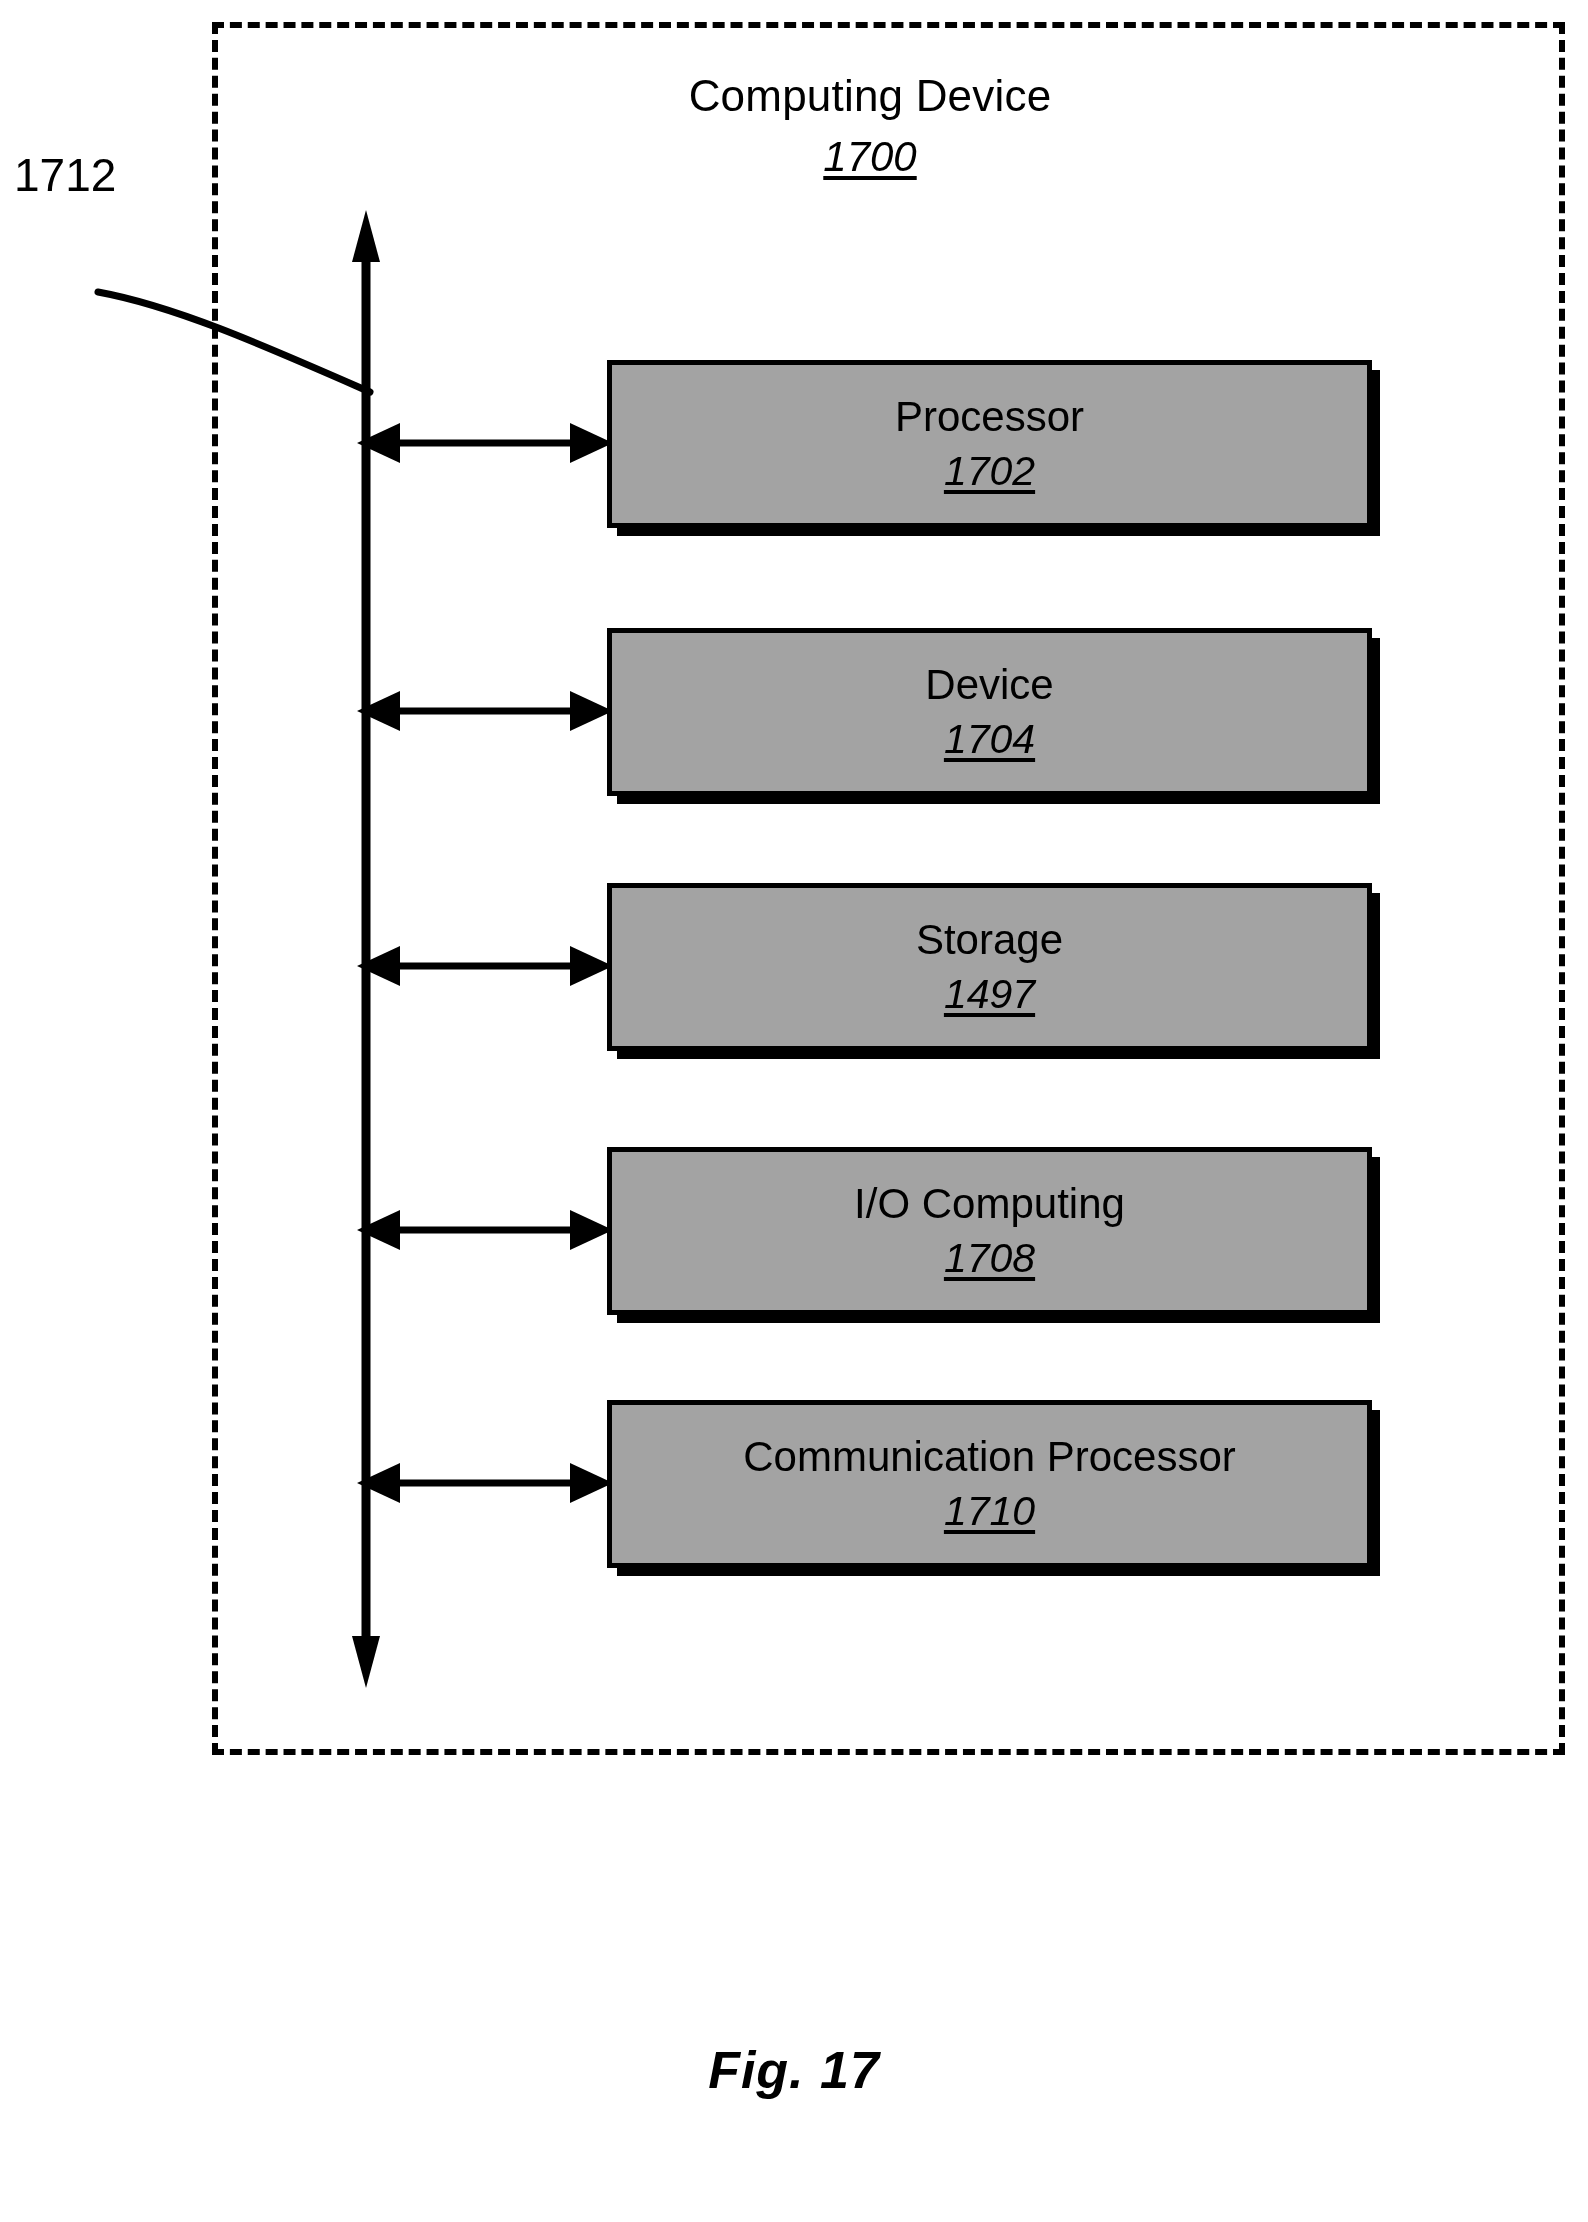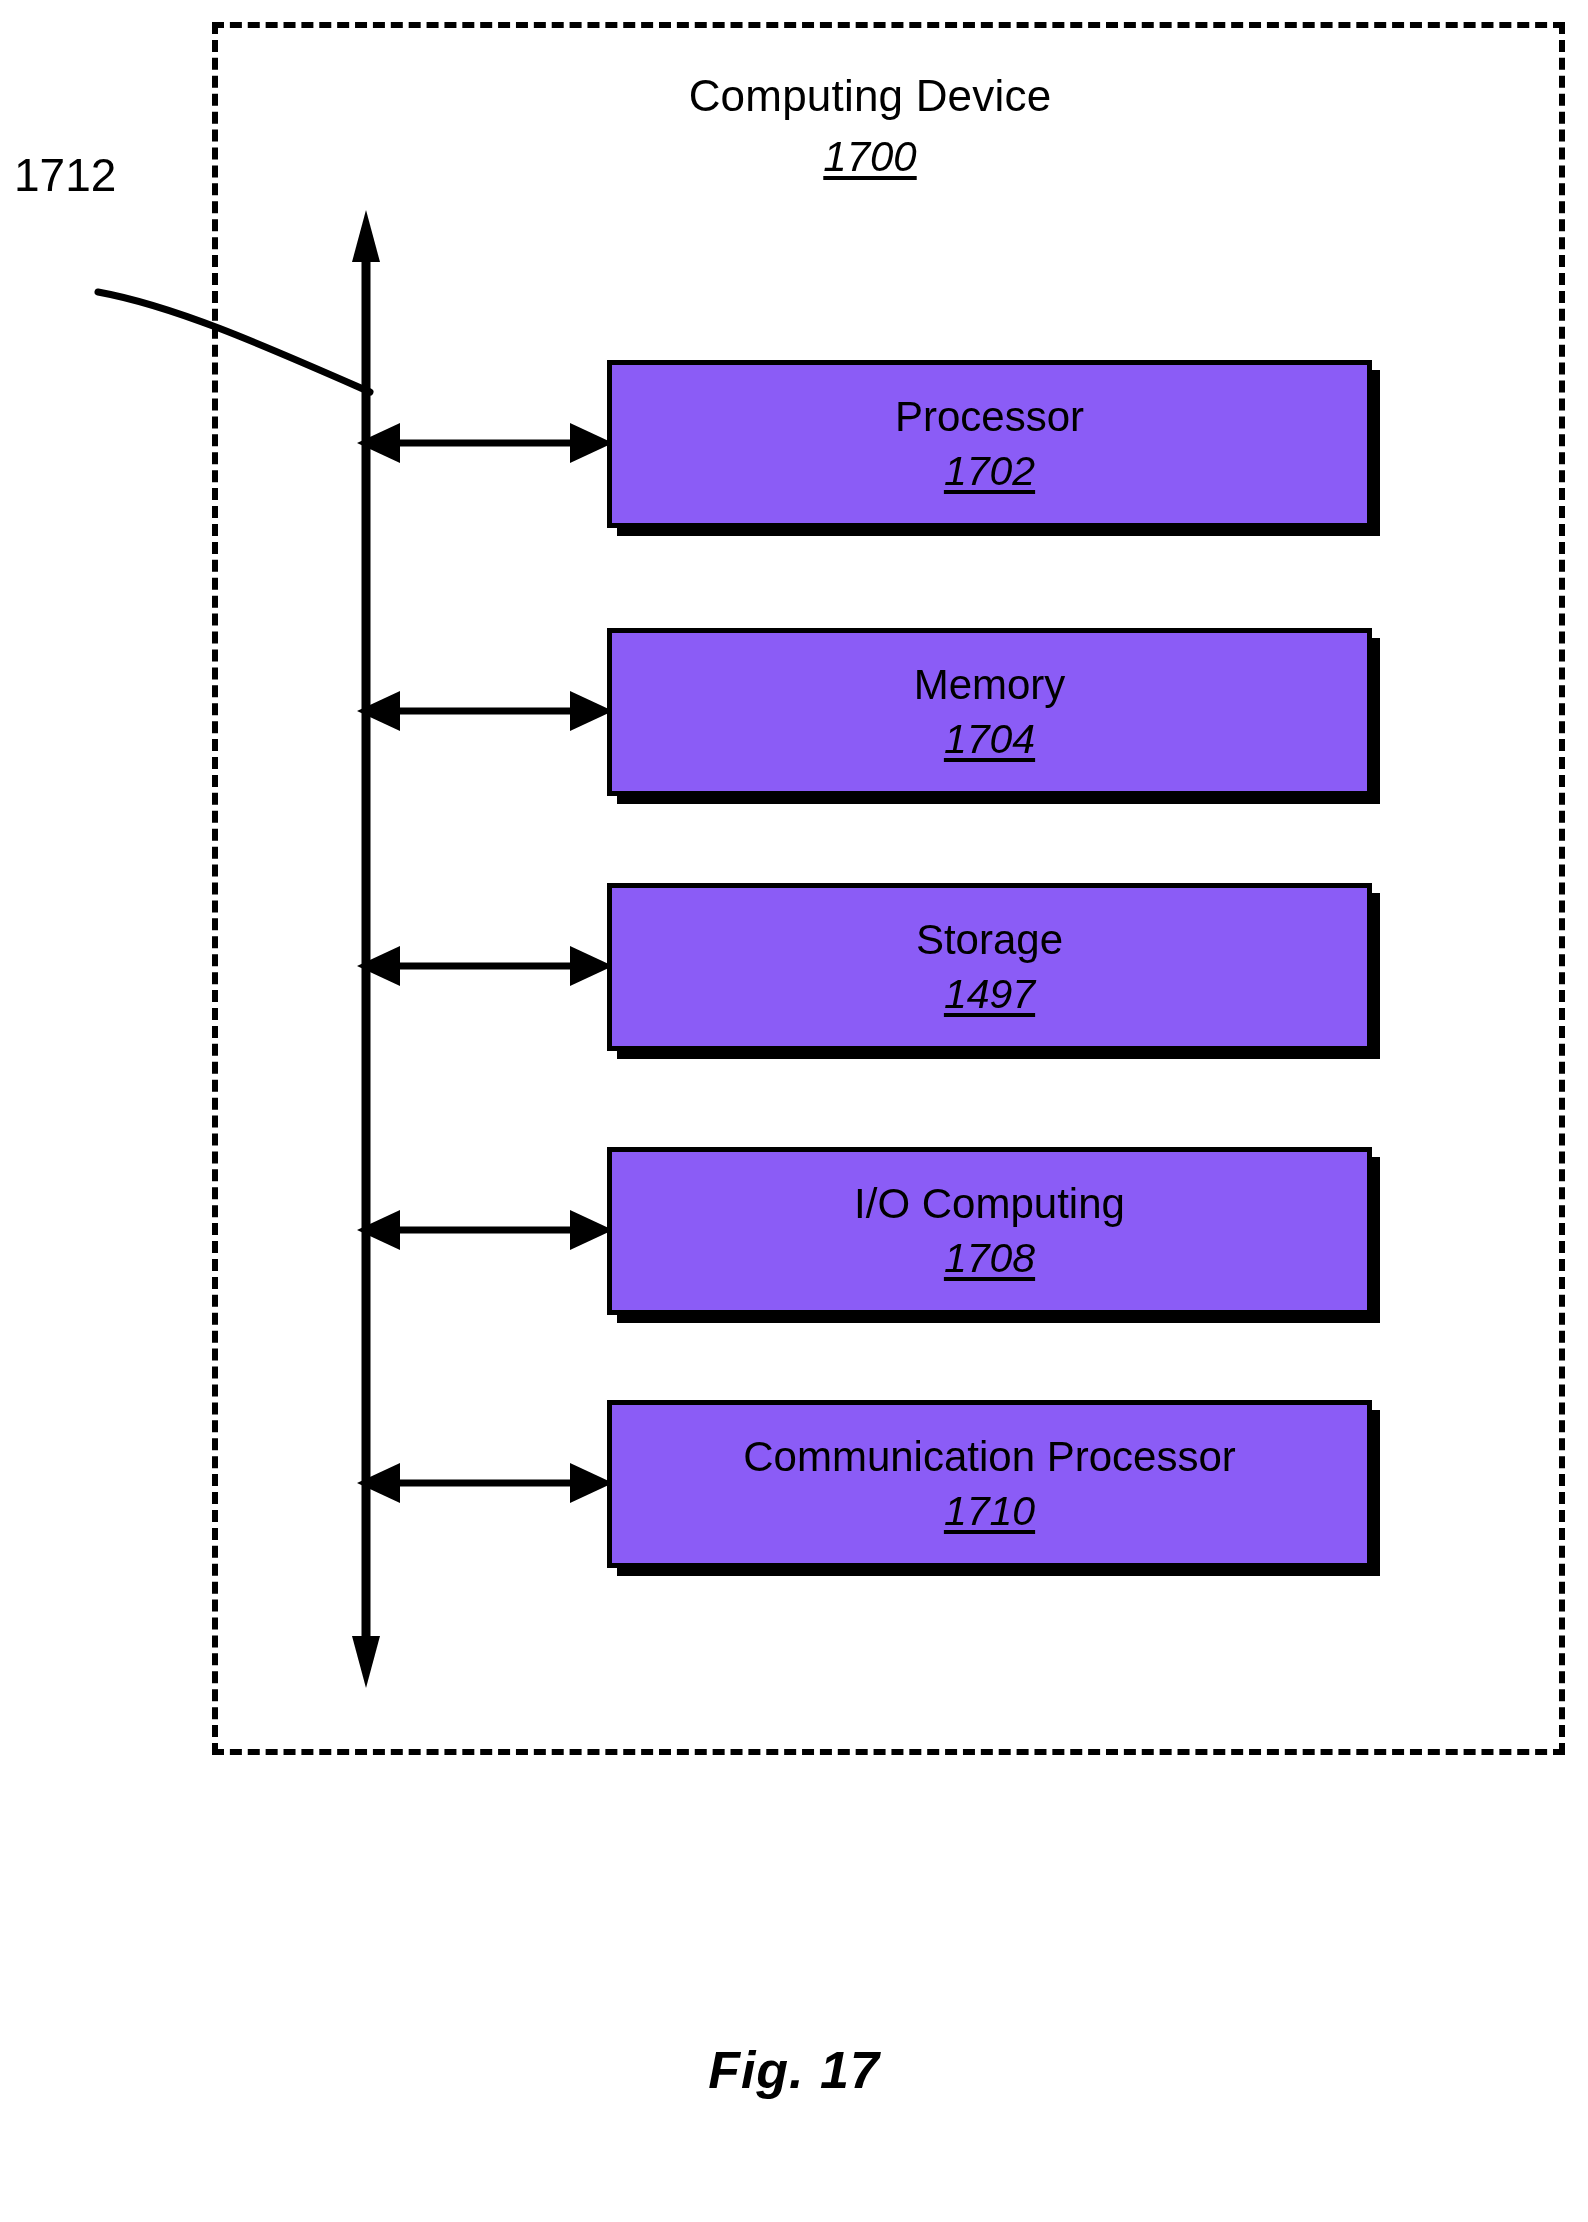--- a/index.html
+++ b/index.html
@@ -91,21 +91,21 @@
   }
 
   
   .comp-box {
     position: absolute;
     left: 607px;
     width: 765px;
     height: 168px;
     box-sizing: border-box;
     border: 5px solid #000000;
-    background: #8b5cf6;
+    background: #a3a3a3;
     box-shadow: 9px 9px 0 -1px #000000;
     display: flex;
     flex-direction: column;
     align-items: center;
     justify-content: center;
   }
   .comp-name {
     font-size: 42px;
     line-height: 1.05;
     white-space: nowrap;
@@ -181,21 +181,21 @@
     <polygon points="1,22 44,2 44,42" fill="#000000"></polygon>
     <polygon points="257,22 214,2 214,42" fill="#000000"></polygon>
   </svg>
 
   <div class="comp-box" style="top:360px">
     <div class="comp-name">Processor</div>
     <div class="comp-ref">1702</div>
   </div>
 
   <div class="comp-box" style="top:628px">
-    <div class="comp-name">Memory</div>
+    <div class="comp-name">Device</div>
     <div class="comp-ref">1704</div>
   </div>
 
   <div class="comp-box" style="top:883px">
     <div class="comp-name">Storage</div>
     <div class="comp-ref">1497</div>
   </div>
 
   <div class="comp-box" style="top:1147px">
     <div class="comp-name">I/O Computing</div>

